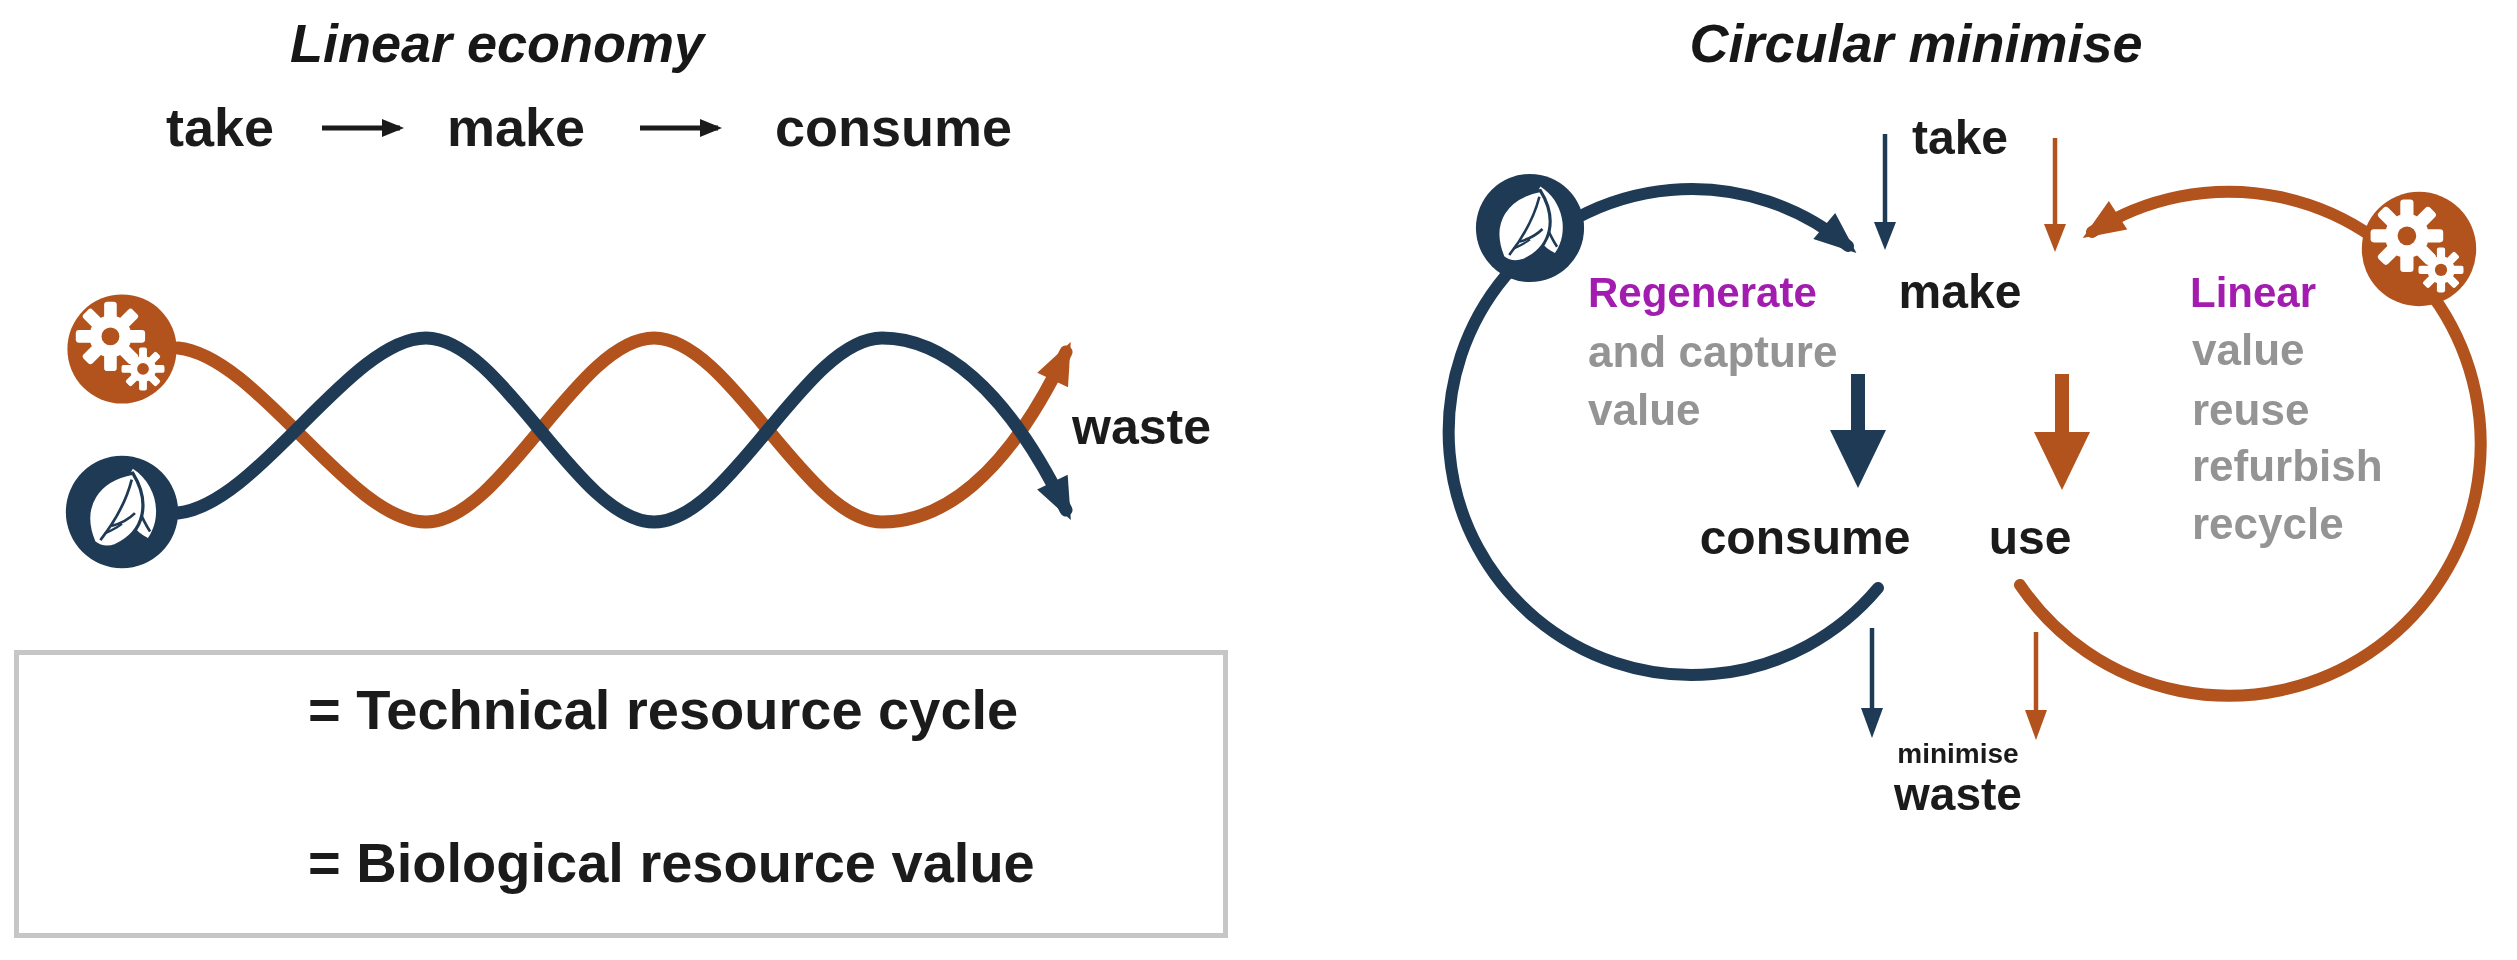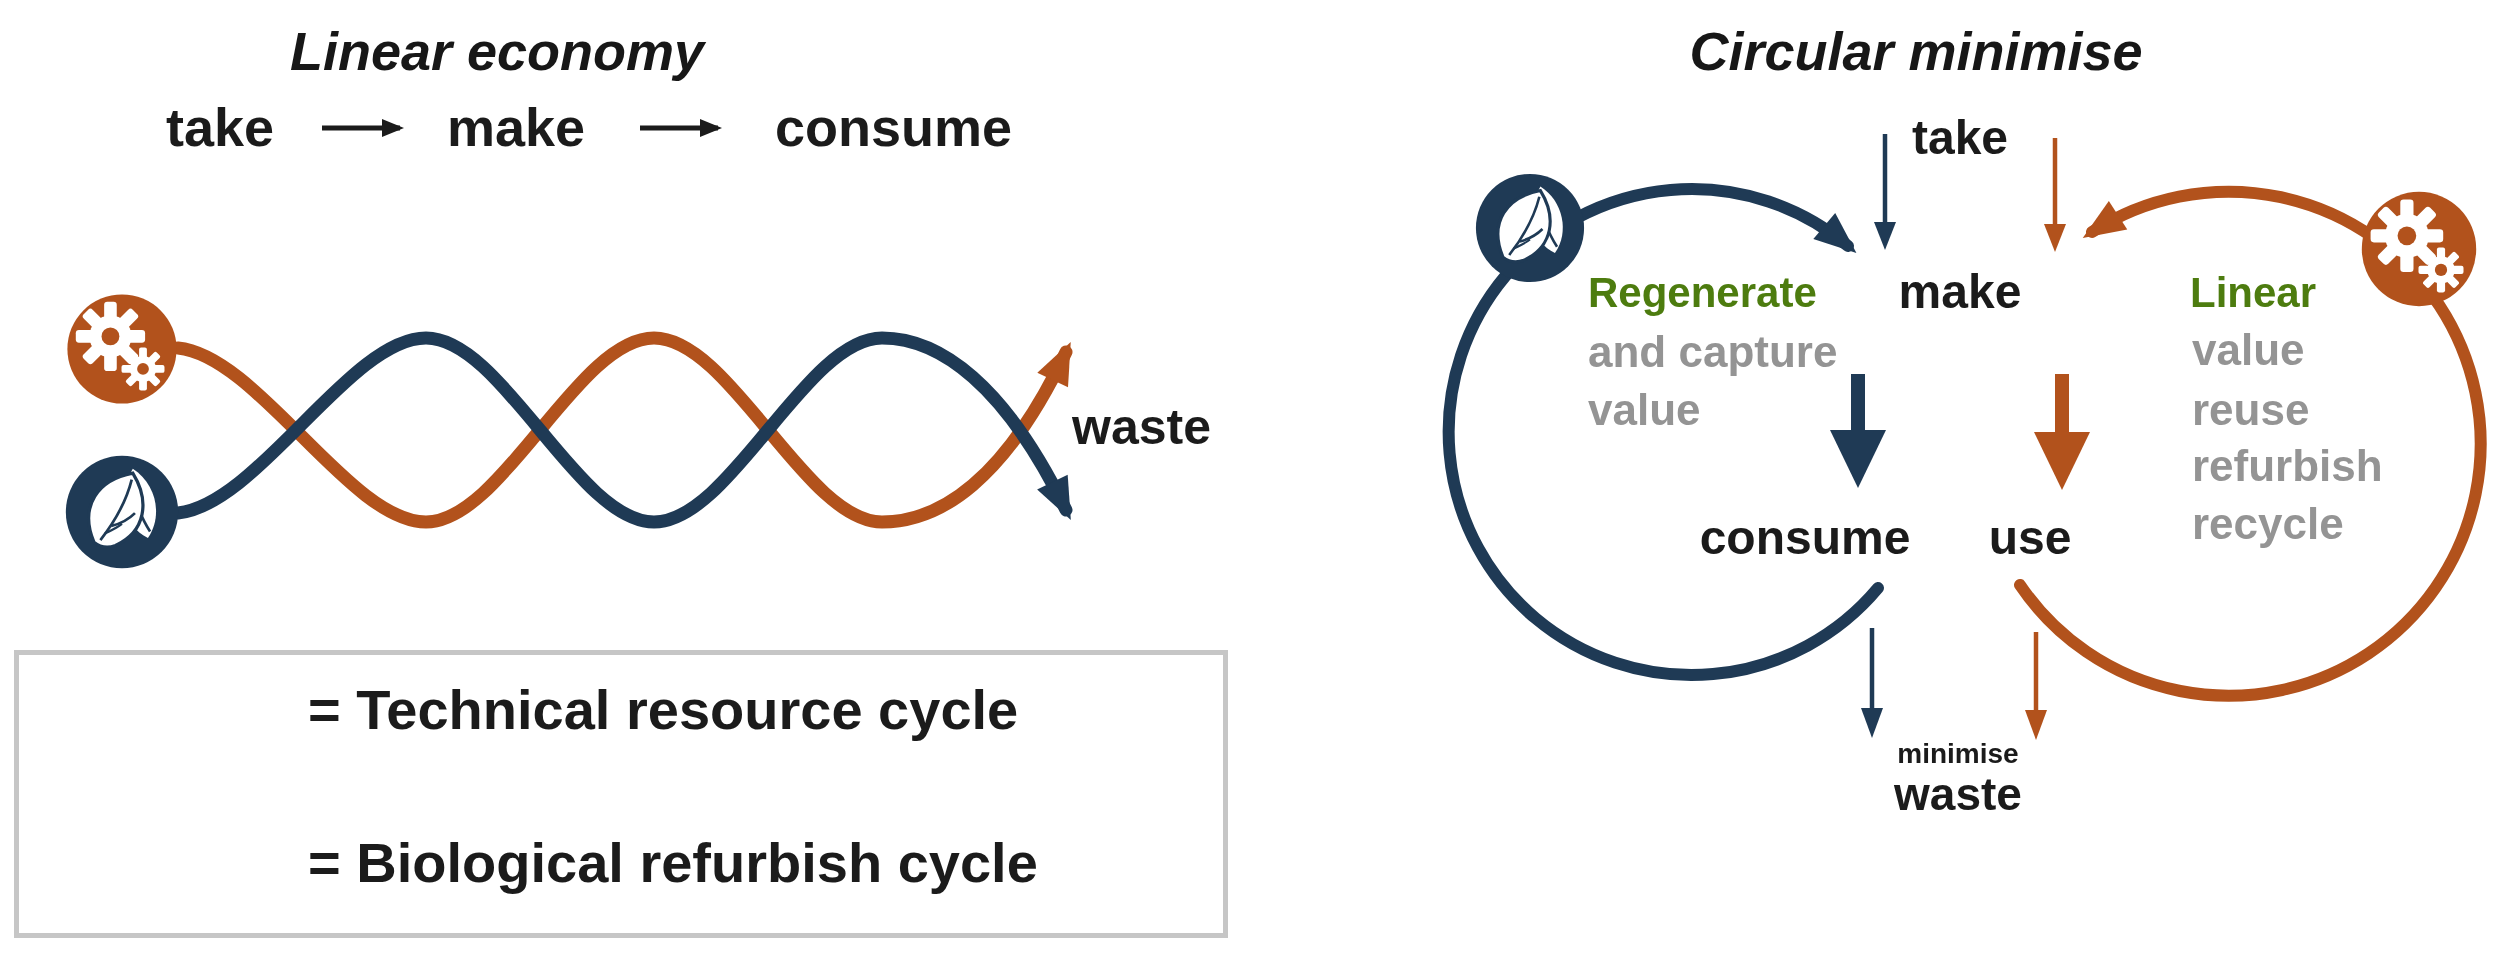--- a/index.html
+++ b/index.html
@@ -1,25 +1,25 @@
 <!DOCTYPE html>
 <html><head>
 <meta charset="utf-8">
 <style>
   html,body{margin:0;padding:0;background:#fff;}
   #stage{position:relative;width:2517px;height:960px;background:#ffffff;overflow:hidden;
          font-family:"Liberation Sans",sans-serif;}
   #gfx{position:absolute;left:0;top:0;}
   .t{position:absolute;white-space:nowrap;line-height:1;color:#1b1b1b;font-weight:bold;}
   .ctr{transform:translateX(-50%);}
-  .title{font-weight:bold;font-style:italic;font-size:54px;color:#171717;margin-top:8px;}
+  .title{font-weight:bold;font-style:italic;font-size:54px;color:#171717;}
   .step{font-size:54px;}
   .node{font-size:48px;}
   .gray{font-size:44px;color:#949494;}
-  .grayb{font-size:42px;font-weight:bold;color:#4d7c0f;}
+  .grayb{font-size:42px;font-weight:bold;color:#a21caf;}
   .waste{font-size:50px;}
   .mini{font-size:28px;}
   .waste2{font-size:46px;}
   .legend-box{position:absolute;left:14px;top:650px;width:1204px;height:278px;
               border:5px solid #c6c6c6;background:#ffffff;}
   .legend-label{font-size:56px;}
 </style>
 </head>
 <body>
 
@@ -141,21 +141,21 @@
   <div class="t title ctr" style="left:497px;top:16px;">Linear economy</div>
 
   <div class="t step" style="left:166px;top:100px;">take</div>
   <div class="t step" style="left:447px;top:100px;">make</div>
   <div class="t step" style="left:775px;top:100px;">consume</div>
 
   <div class="t waste" style="left:1072px;top:402px;">waste</div>
 
   <div class="legend-box"></div>
   <div class="t legend-label" style="left:308px;top:682px;">= Technical resource cycle</div>
-  <div class="t legend-label" style="left:308px;top:835px;">= Biological refurbish cycle</div>
+  <div class="t legend-label" style="left:308px;top:835px;">= Biological resource value</div>
 
   <div class="t title ctr" style="left:1916px;top:16px;">Circular minimise</div>
 
   <div class="t node ctr" style="left:1960px;top:114px;">take</div>
   <div class="t node ctr" style="left:1960px;top:268px;">make</div>
   <div class="t node ctr" style="left:1805px;top:514px;">consume</div>
   <div class="t node ctr" style="left:2030px;top:514px;text-align:right;">use</div>
   <div class="t mini ctr" style="left:1958px;top:740px;">minimise</div>
   <div class="t waste2 ctr" style="left:1958px;top:771px;">waste</div>
 

